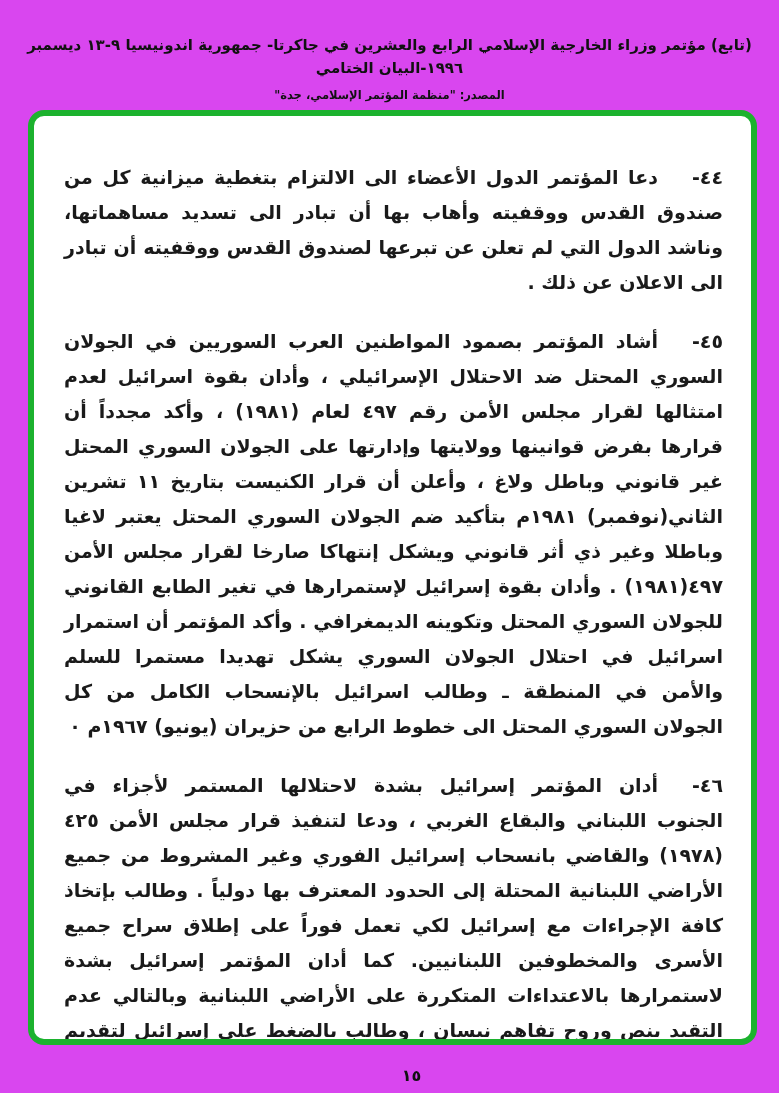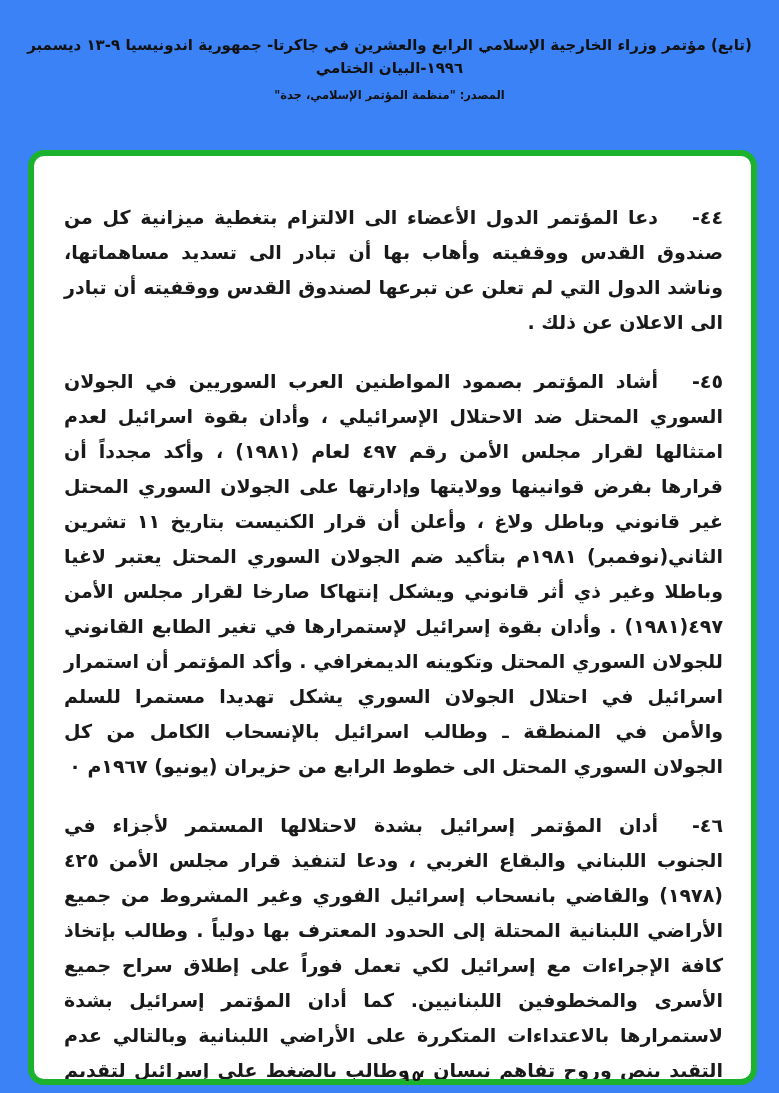--- a/index.html
+++ b/index.html
@@ -4,21 +4,21 @@
 <style>
   html, body {
     margin: 0;
     padding: 0;
     background: #ffffff;
   }
   .page {
     position: relative;
     width: 779px;
     height: 1093px;
-    background: #3b82f6;
+    background: #d946ef;
     font-family: "DejaVu Sans", sans-serif;
     color: #161616;
     direction: rtl;
     overflow: hidden;
   }
   .doc-header {
     padding-top: 34px;
     text-align: center;
   }
   .doc-header .title-line {
@@ -78,21 +78,21 @@
 </head>
 <body>
 
 <div class="page">
 
   <header class="doc-header">
     <div class="title-line">(تابع) مؤتمر وزراء الخارجية الإسلامي الرابع والعشرين في جاكرتا- جمهورية اندونيسيا ٩-١٣ ديسمبر ١٩٩٦-البيان الختامي</div>
     <div class="source-line">المصدر: "منظمة المؤتمر الإسلامي، جدة"</div>
   </header>
 
-  <div class="green-frame" style="border-color: rgb(28, 178, 46); margin-top: 40px;">
+  <div class="green-frame" style="border-color: rgb(28, 178, 46);">
 
     <p class="para">
       <span class="num">٤٤-</span><span>دعا المؤتمر الدول الأعضاء الى الالتزام بتغطية ميزانية كل من صندوق القدس ووقفيته وأهاب بها أن تبادر الى تسديد مساهماتها، وناشد الدول التي لم تعلن عن تبرعها لصندوق القدس ووقفيته أن تبادر الى الاعلان عن ذلك .</span>
     </p>
 
     <p class="para">
       <span class="num">٤٥-</span><span>أشاد المؤتمر بصمود المواطنين العرب السوريين في الجولان السوري المحتل ضد الاحتلال الإسرائيلي ، وأدان بقوة اسرائيل لعدم امتثالها لقرار مجلس الأمن رقم ٤٩٧ لعام (١٩٨١) ، وأكد مجدداً أن قرارها بفرض قوانينها وولايتها وإدارتها على الجولان السوري المحتل غير قانوني وباطل ولاغ ، وأعلن أن قرار الكنيست بتاريخ ١١ تشرين الثاني(نوفمبر) ١٩٨١م بتأكيد ضم الجولان السوري المحتل يعتبر لاغيا وباطلا وغير ذي أثر قانوني ويشكل إنتهاكا صارخا لقرار مجلس الأمن ٤٩٧(١٩٨١) . وأدان بقوة إسرائيل لإستمرارها في تغير الطابع القانوني للجولان السوري المحتل وتكوينه الديمغرافي . وأكد المؤتمر أن استمرار اسرائيل في احتلال الجولان السوري يشكل تهديدا مستمرا للسلم والأمن في المنطقة ـ وطالب اسرائيل بالإنسحاب الكامل من كل الجولان السوري المحتل الى خطوط الرابع من حزيران (يونيو) ١٩٦٧م ٠</span>
     </p>
 
     <p class="para">

